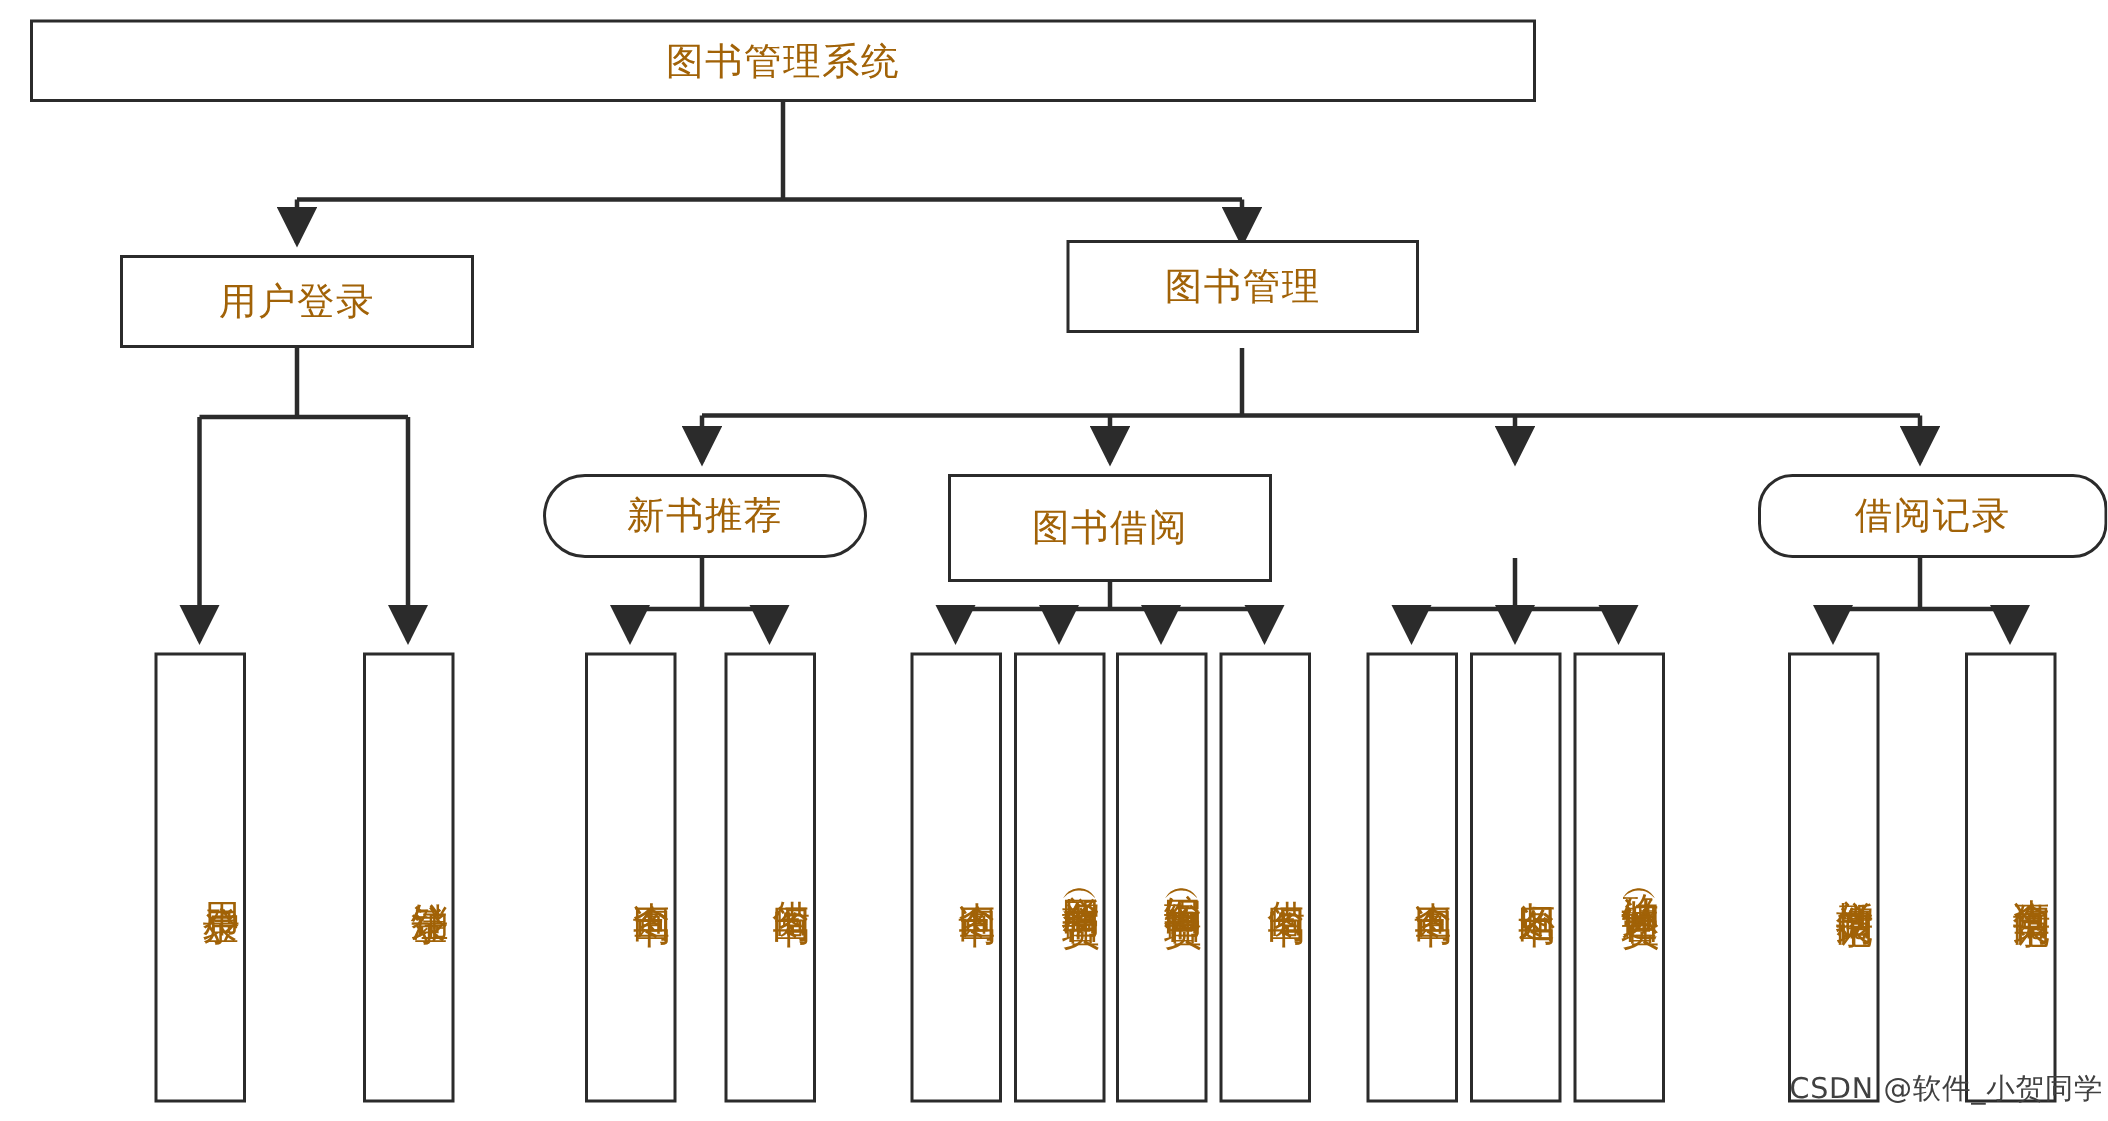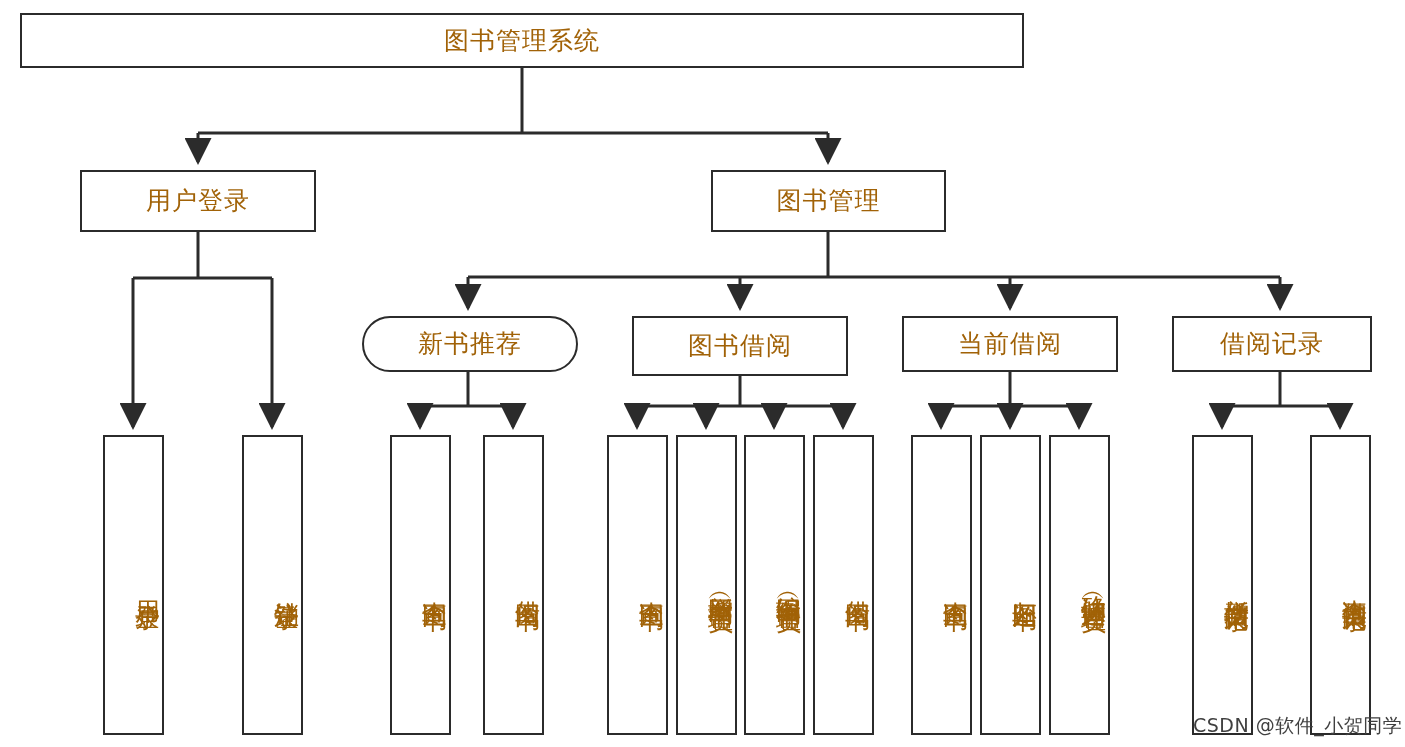--- a/index.html
+++ b/index.html
@@ -120,34 +120,31 @@
     </g>
   </svg>
 
   <div class="node horiz" style="left:20px; top:13px; width:1004px; height:55px;">
     <span>图书管理系统</span>
   </div>
 
   <div class="node horiz" style="left:80px; top:170px; width:236px; height:62px;">
     <span>用户登录</span>
   </div>
-  <div class="node horiz" style="left:711px; top:170px; width:235px; height:62px;">
+  <div class="node horiz" style="left:711px; top:160px; width:235px; height:62px;">
     <span>图书管理</span>
   </div>
 
   <div class="node horiz" style="left:362px; top:316px; width:216px; height:56px;border-radius:28px;">
     <span>新书推荐</span>
   </div>
-  <div class="node horiz" style="left:632px; top:316px; width:216px; height:60px;">
+  <div class="node horiz" style="left:632px; top:316px; width:216px; height:72px;">
     <span>图书借阅</span>
   </div>
-  <div class="node horiz" style="left:902px; top:316px; width:216px; height:56px;">
-    <span>当前借阅</span>
-  </div>
-  <div class="node horiz" style="left:1172px; top:316px; width:200px; height:56px;">
+  <div class="node horiz" style="left:1172px; top:316px; width:233px; height:56px;border-radius:23px;">
     <span>借阅记录</span>
   </div>
 
   <div class="node vert" style="left:103px; top:435px; width:61px; height:300px;">
     <span class="vlabel">用户登录</span>
   </div>
   <div class="node vert" style="left:242px; top:435px; width:61px; height:300px;">
     <span class="vlabel">注销登录</span>
   </div>
 

